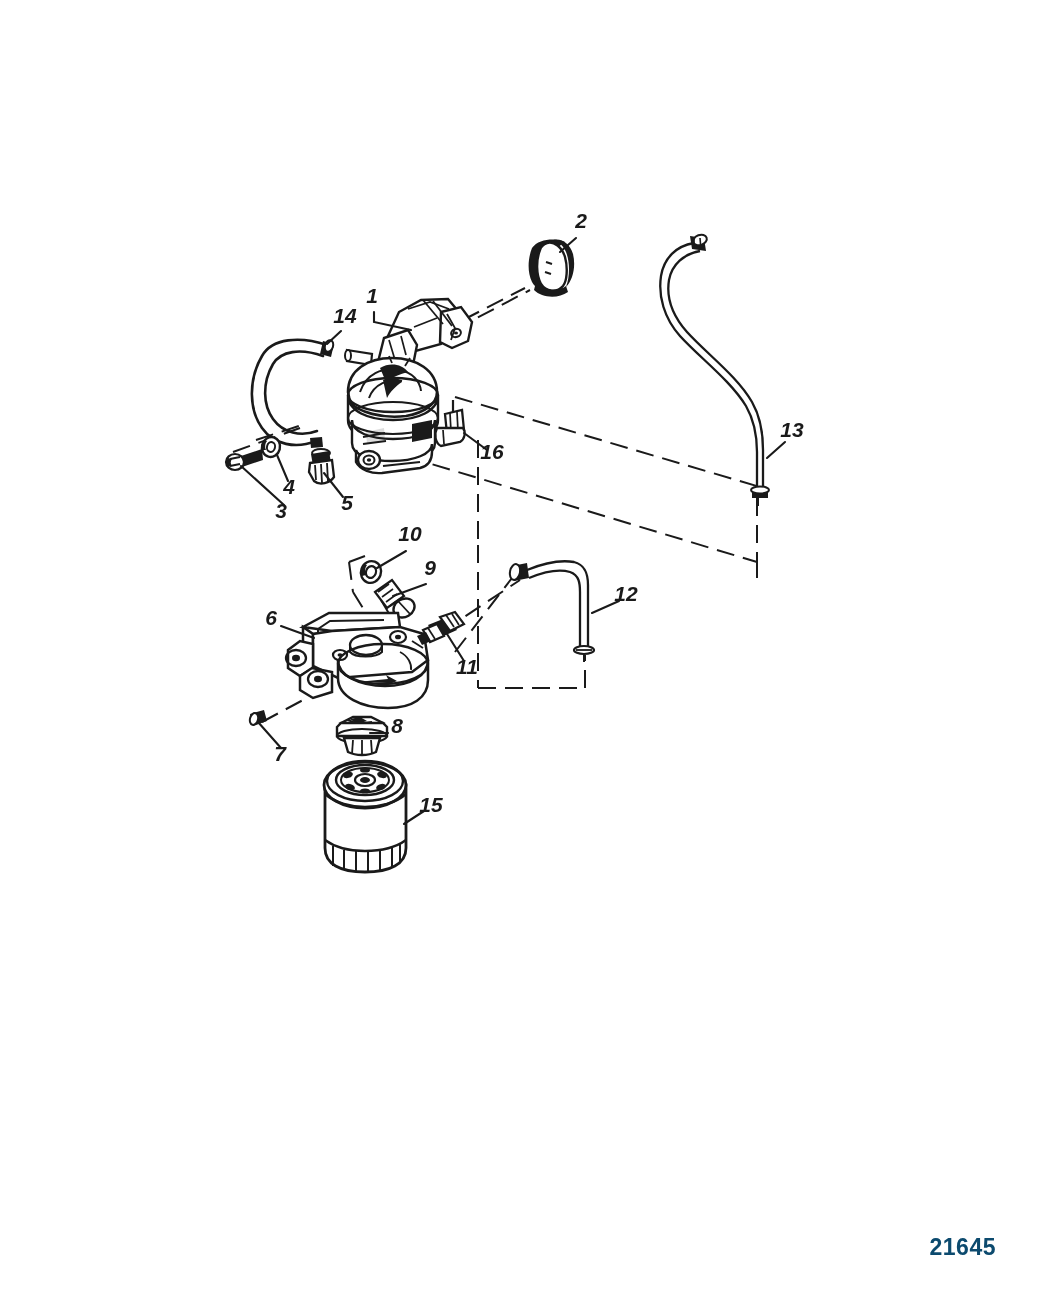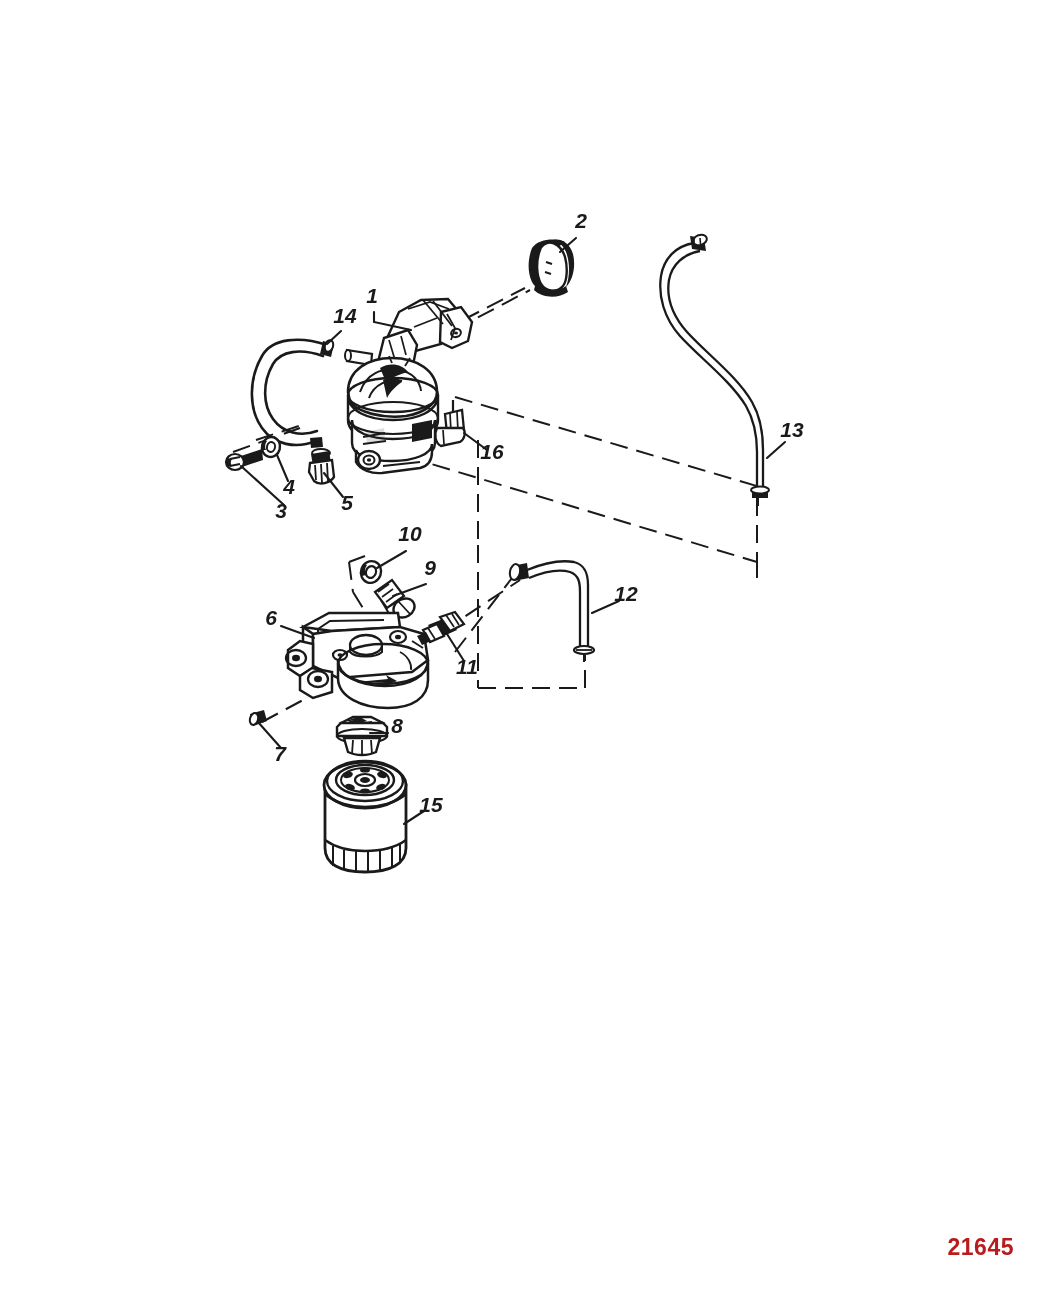--- a/index.html
+++ b/index.html
@@ -33,27 +33,27 @@
   }
   .callout-num {
     font-family: "Liberation Sans", sans-serif;
     font-weight: bold;
     font-size: 21px;
     fill: #1a1a1a;
     font-style: italic;
   }
   .id-number {
     position: absolute;
-    right: 24px;
+    right: 42px;
     bottom: 38px;
     font-family: "Liberation Sans", sans-serif;
     font-weight: bold;
     font-size: 23px;
     letter-spacing: 0.5px;
-    color: #b91c1c;
+    color: #0c4a6e;
   }
   .ink { stroke: #1a1a1a; fill: none; }
   .ink-fill { fill: #1a1a1a; stroke: none; }
   .white-fill { fill: #ffffff; stroke: #1a1a1a; }
   .dash-assembly {
     stroke: #1a1a1a;
     stroke-width: 2;
     fill: none;
     stroke-dasharray: 18 9;
     stroke-linecap: butt;

